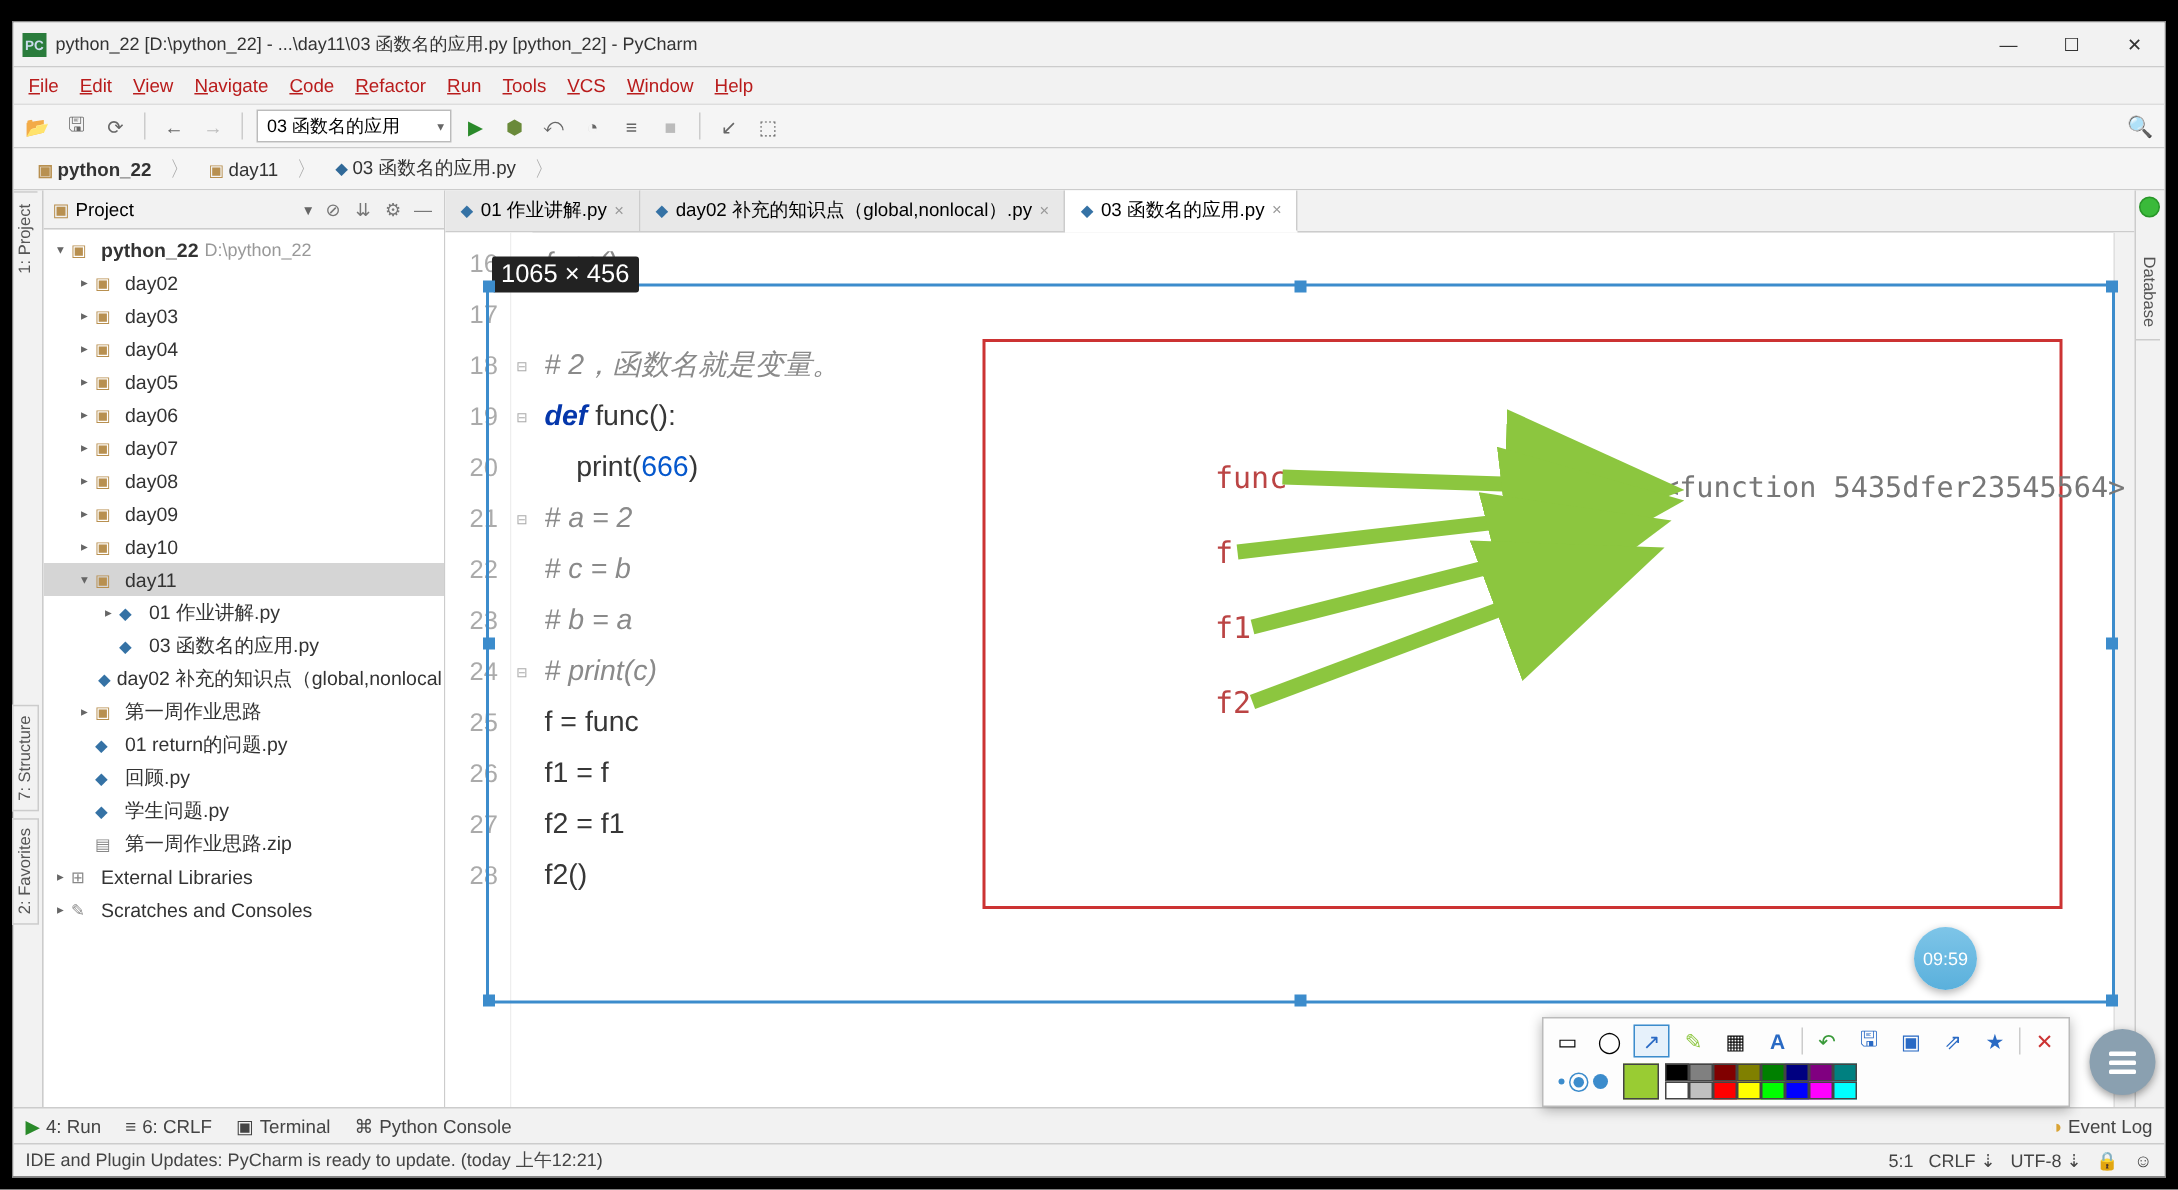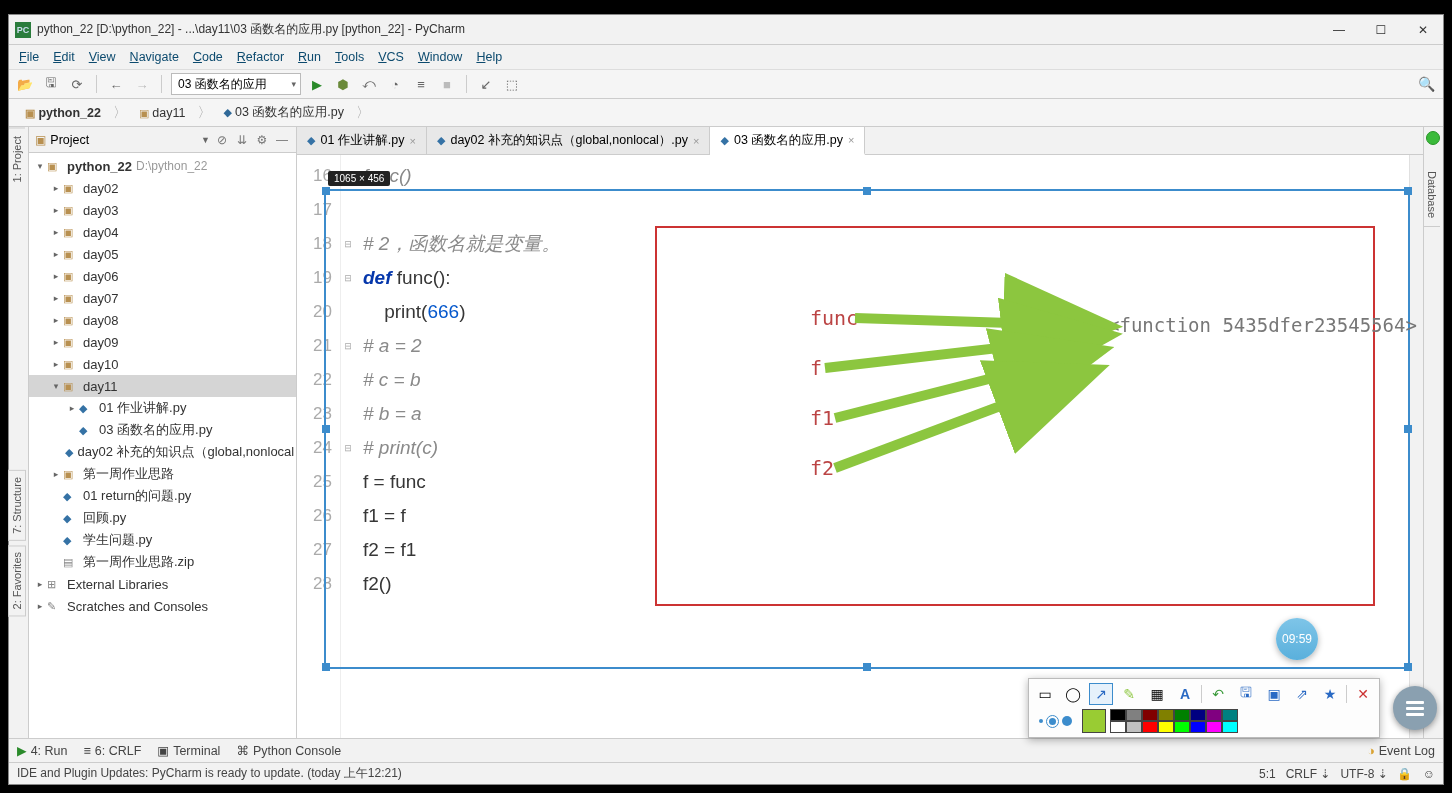--- a/index.html
+++ b/index.html
@@ -8,21 +8,21 @@
 
 
 .titlebar { height: 30px; background: #f2f2f2; display: flex; align-items: center; padding: 0 6px; border-bottom: 1px solid #ccc; }
 .titlebar .app-icon { width: 16px; height: 16px; background: #2a7c3c; margin-right: 6px; color: #cde; font-size: 9px; font-weight: bold; display:flex; align-items:center; justify-content:center; }
 .titlebar .title { font-size: 12px; color: #333; flex: 1; }
 .titlebar .win-btns { display: flex; gap: 14px; }
 .titlebar .win-btn { width: 28px; height: 20px; display: flex; align-items: center; justify-content: center; font-size: 12px; color: #333; }
 
 
 .menubar { height: 24px; background: #f2f2f2; display: flex; align-items: center; padding: 0 4px; gap: 2px; font-size: 12.5px; }
-.menubar .menu-item { padding: 2px 6px; color: #0c4a6e; }
+.menubar .menu-item { padding: 2px 6px; color: #b91c1c; }
 .menubar .menu-item u { text-decoration: underline; }
 
 
 .toolbar { height: 30px; background: #f5f5f5; border-top: 1px solid #ddd; border-bottom: 1px solid #ccc; display: flex; align-items: center; padding: 0 6px; gap: 6px; }
 .toolbar .tb-btn { width: 20px; height: 20px; display: flex; align-items: center; justify-content: center; color: #666; font-size: 13px; }
 .toolbar .sep { width: 1px; height: 18px; background: #ccc; margin: 0 3px; }
 .toolbar .config-sel { height: 22px; min-width: 130px; background: #fff; border: 1px solid #bbb; font-size: 12px; padding: 0 18px 0 6px; display: flex; align-items: center; position: relative; }
 .toolbar .config-sel::after { content: "▾"; position: absolute; right: 4px; color: #666; font-size: 9px; }
 .toolbar .run-btn { color: #2a8a2a; }
 .toolbar .spacer { flex: 1; }
@@ -85,21 +85,21 @@
 .right-stripe { width: 20px; background: #f2f2f2; border-left: 1px solid #ccc; position: relative; }
 .right-stripe .vtab { writing-mode: vertical-rl; font-size: 11px; color: #555; padding: 8px 2px; border-bottom: 1px solid #ccc; }
 .mini-green { position: absolute; top: 4px; right: 3px; width: 14px; height: 14px; border-radius: 50%; background: #3aba3a; border: 1px solid #289628; }
 
 
 .ed-scroll { width: 14px; background: #f2f2f2; border-left: 1px solid #e0e0e0; }
 
 
 .snip-overlay { position: absolute; top: 189px; left: 324px; width: 1086px; height: 480px; border: 2px solid #3c8ccc; background: rgba(255,255,255,0.02); }
 .snip-handle { position: absolute; width: 8px; height: 8px; background: #3c8ccc; }
-.snip-size { position: absolute; top: -20px; left: 2px; background: #222; color: #fff; font-size: 10px; padding: 2px 6px; border-radius: 2px; }
+.snip-size { position: absolute; top: -20px; left: 2px; background: #222; color: #fff; font-size: 17px; padding: 2px 6px; border-radius: 2px; }
 
 
 .red-box { position: absolute; top: 226px; left: 655px; width: 720px; height: 380px; border: 2px solid #cc3333; }
 
 
 .arrow-svg { position: absolute; top: 226px; left: 655px; width: 720px; height: 380px; pointer-events: none; }
 .arrow-label { position: absolute; font-family: "Consolas", monospace; font-size: 20px; color: #bb4444; }
 .func-obj { position: absolute; top: 314px; left: 1108px; font-family: "Consolas", monospace; font-size: 19px; color: #777; }
 
 

